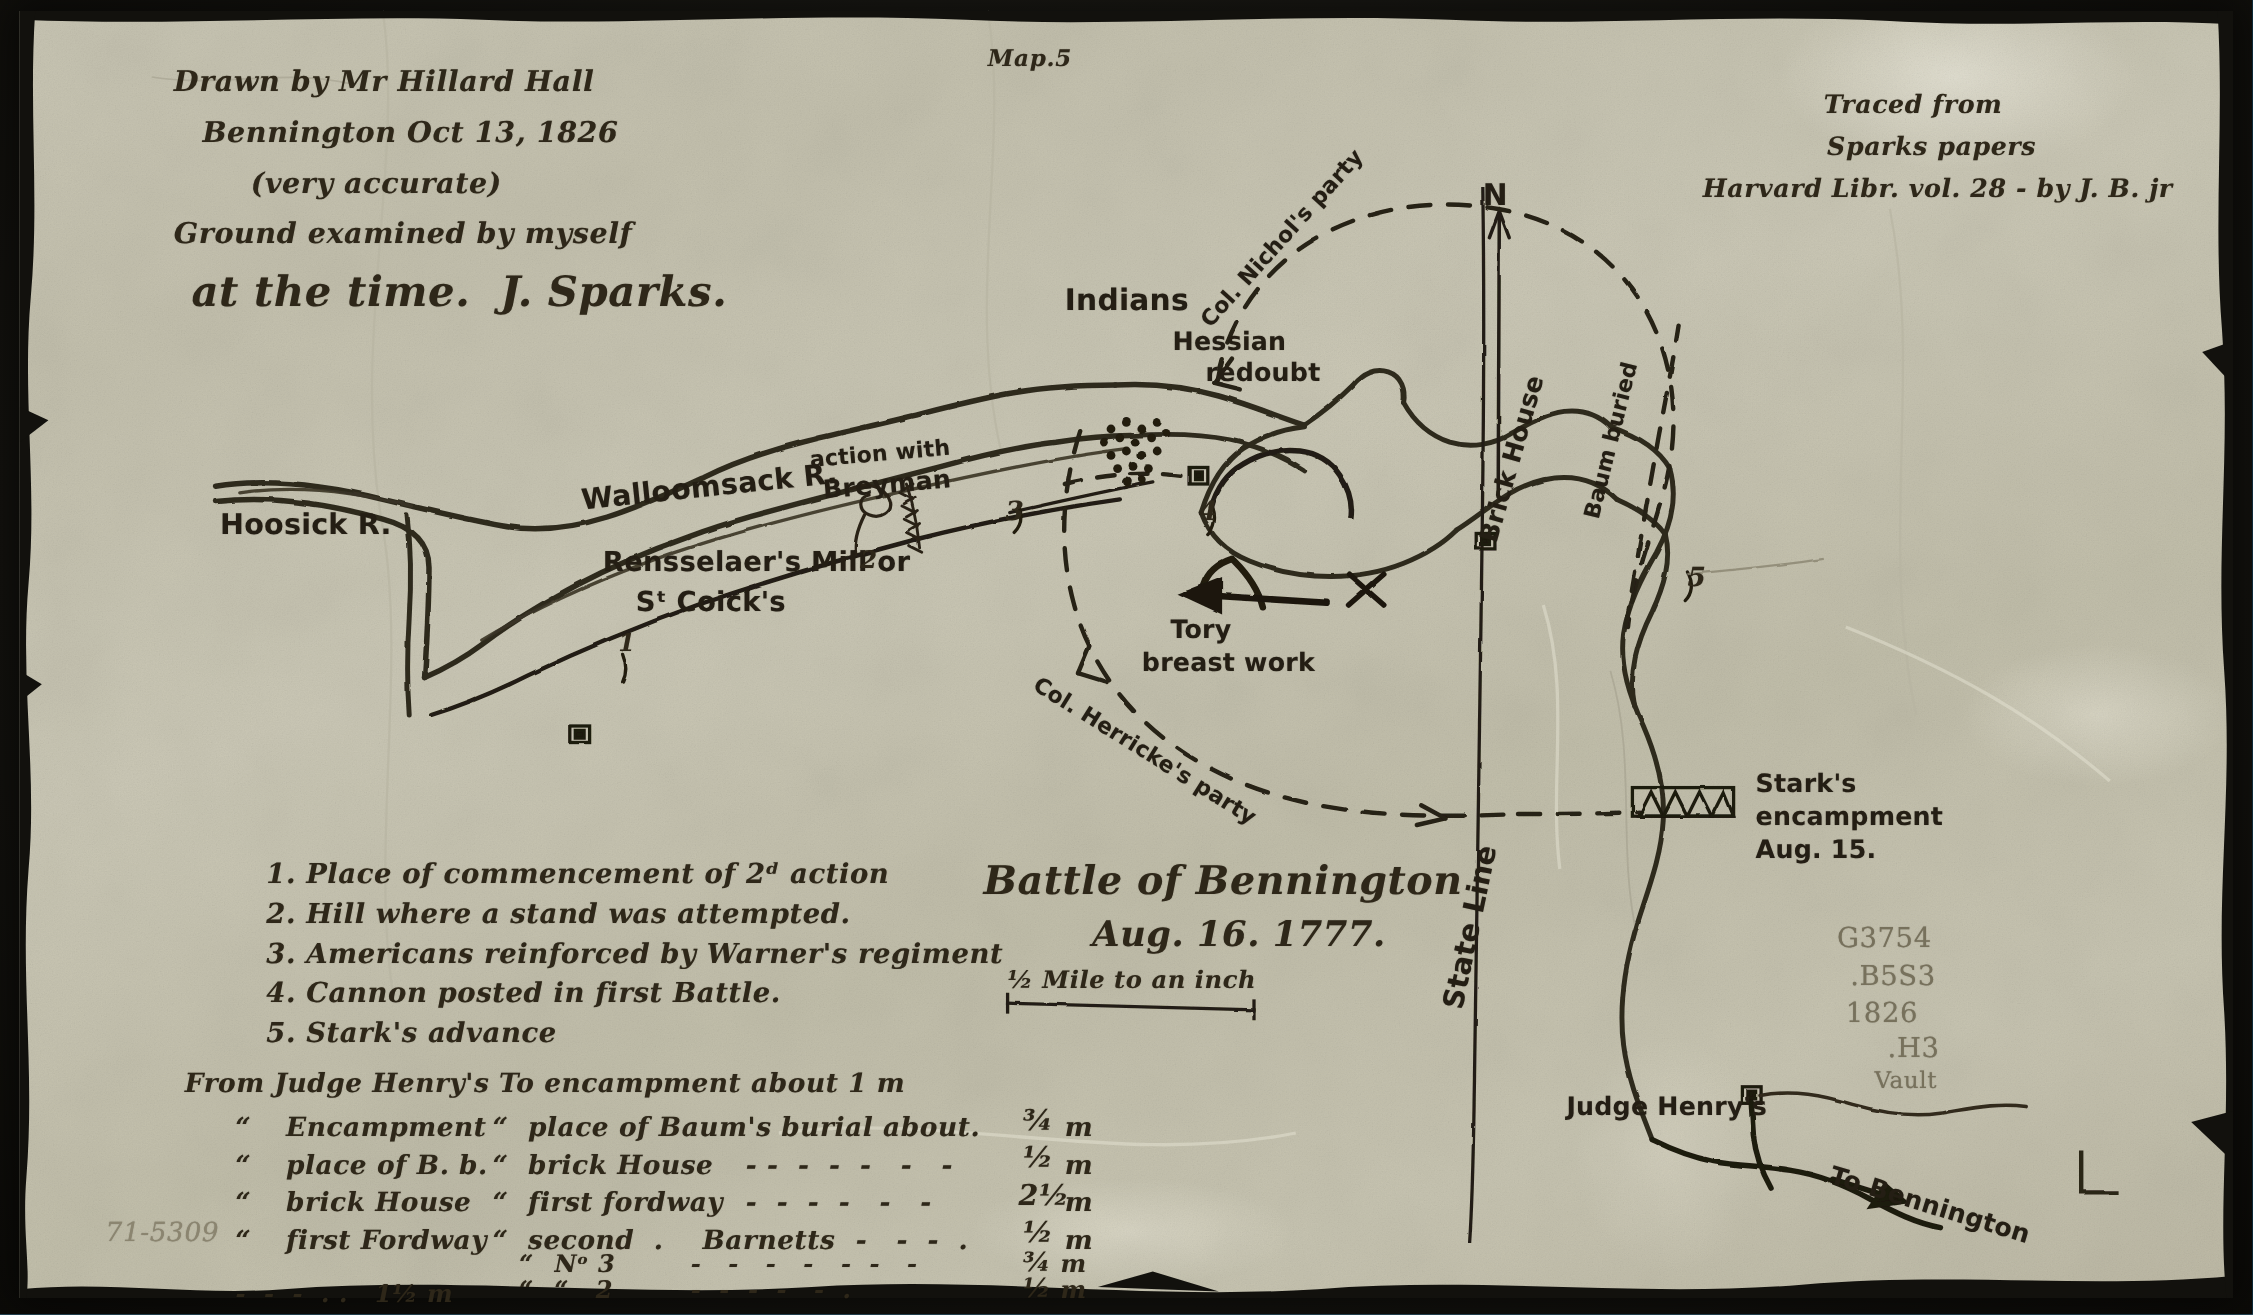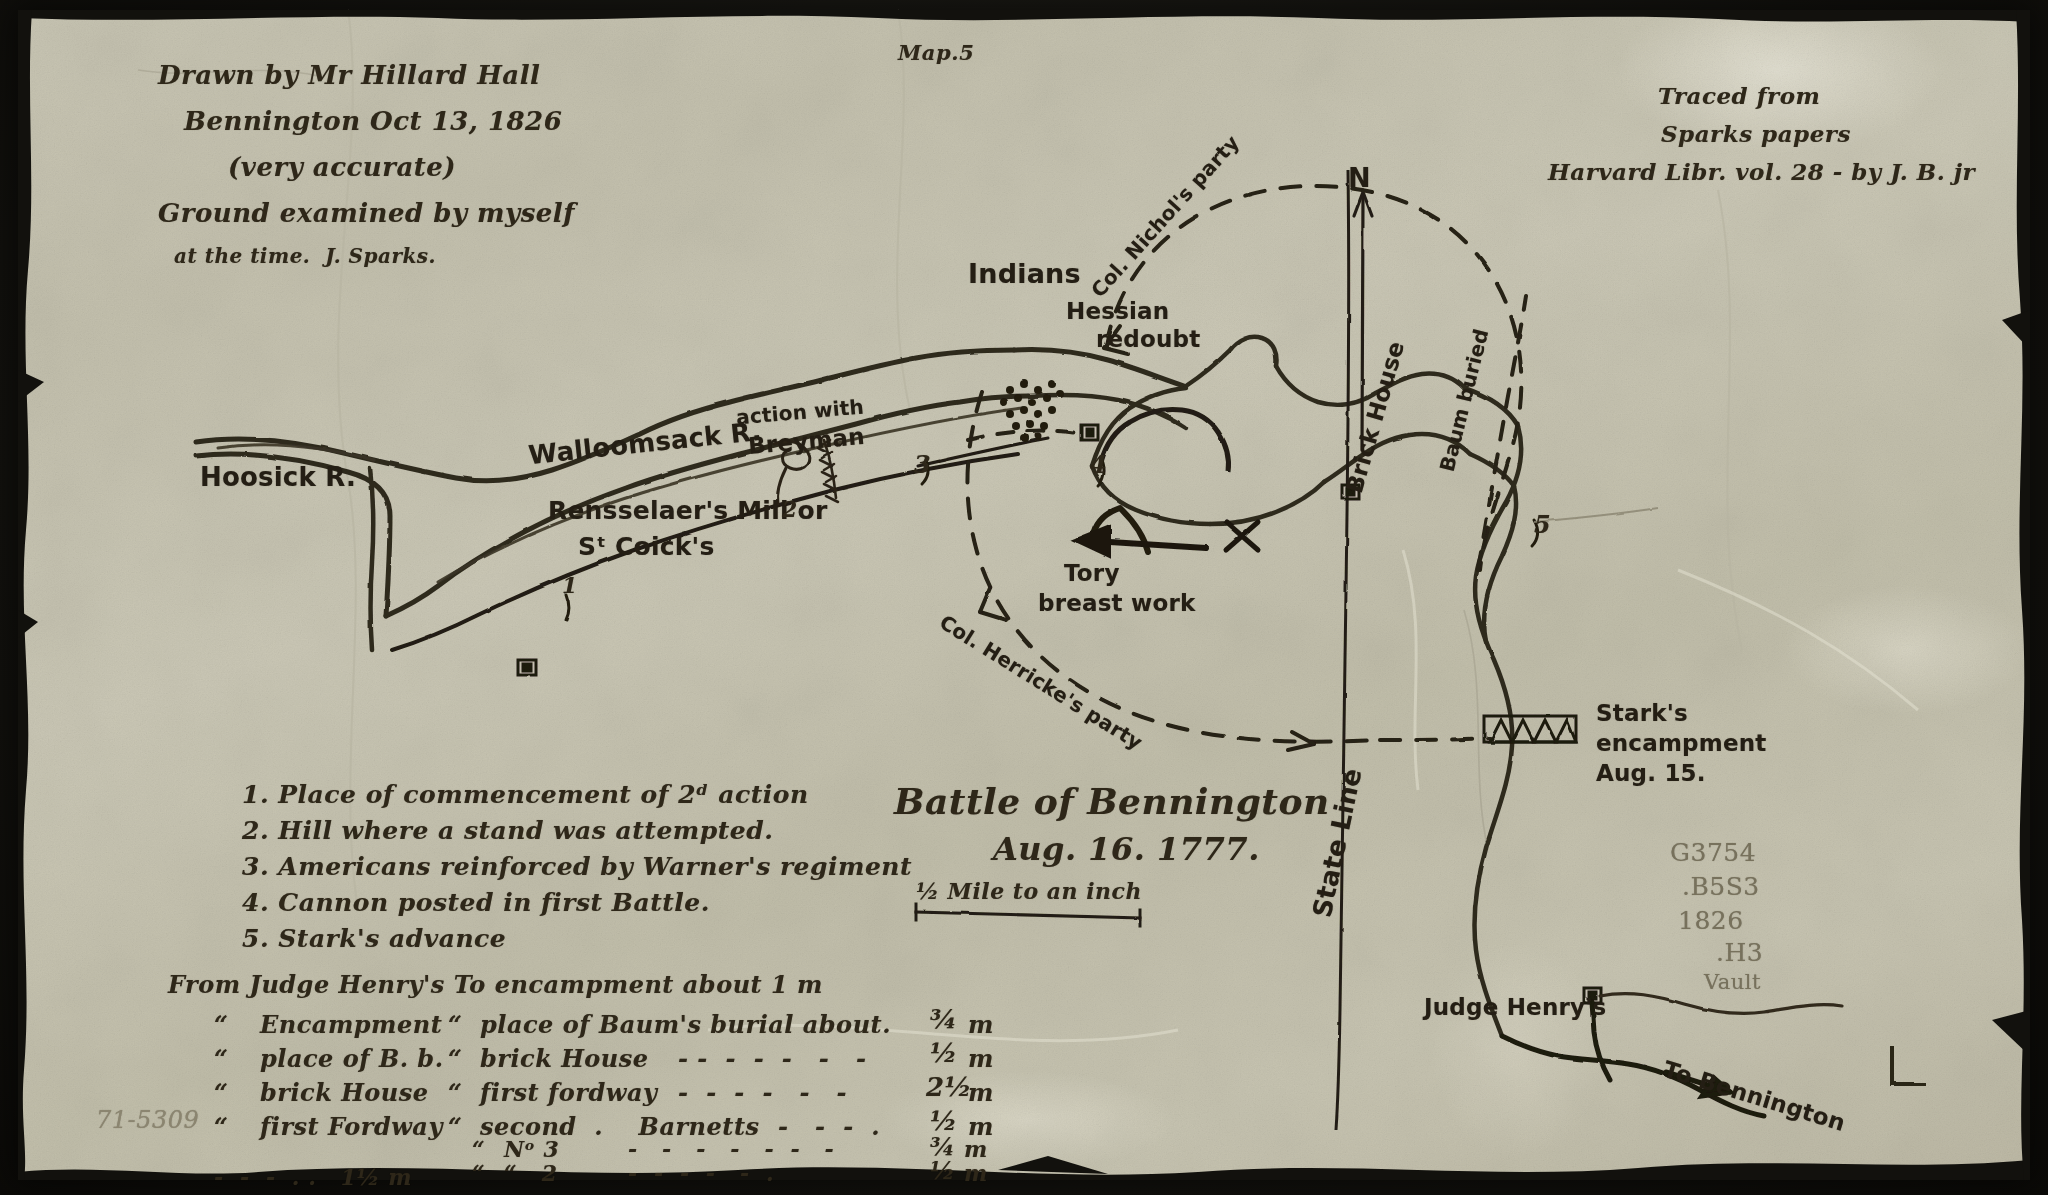--- a/index.html
+++ b/index.html
@@ -467,21 +467,21 @@
       </g>
     </svg>
 
     <div class="ink hand" id="map-number">Map.5</div>
 
     <div>
       <div class="ink hand note-line" style="left:140px; top:52px;">Drawn by Mr Hillard Hall</div>
       <div class="ink hand note-line" style="left:166px; top:98px;">Bennington Oct 13, 1826</div>
       <div class="ink hand note-line" style="left:210px; top:144px;">(very accurate)</div>
       <div class="ink hand note-line" style="left:140px; top:190px;">Ground examined by myself</div>
-      <div class="ink hand note-line" style="left:156px; top:236px; font-size:20px;">at the time.  J. Sparks.</div>
+      <div class="ink hand note-line" style="left:156px; top:236px; font-size:38px;">at the time.  J. Sparks.</div>
     </div>
 
     <div>
       <div class="ink hand prov-line" style="left:1640px; top:72px;">Traced from</div>
       <div class="ink hand prov-line" style="left:1596px; top:110px;margin-left:47px;">Sparks papers</div>
       <div class="ink hand prov-line" style="left:1530px; top:148px;">Harvard Libr. vol. 28 - by J. B. jr</div>
     </div>
 
     <div class="ink maplbl" style="left:182px; top:452px; font-size:26px;">Hoosick R.</div>
 

